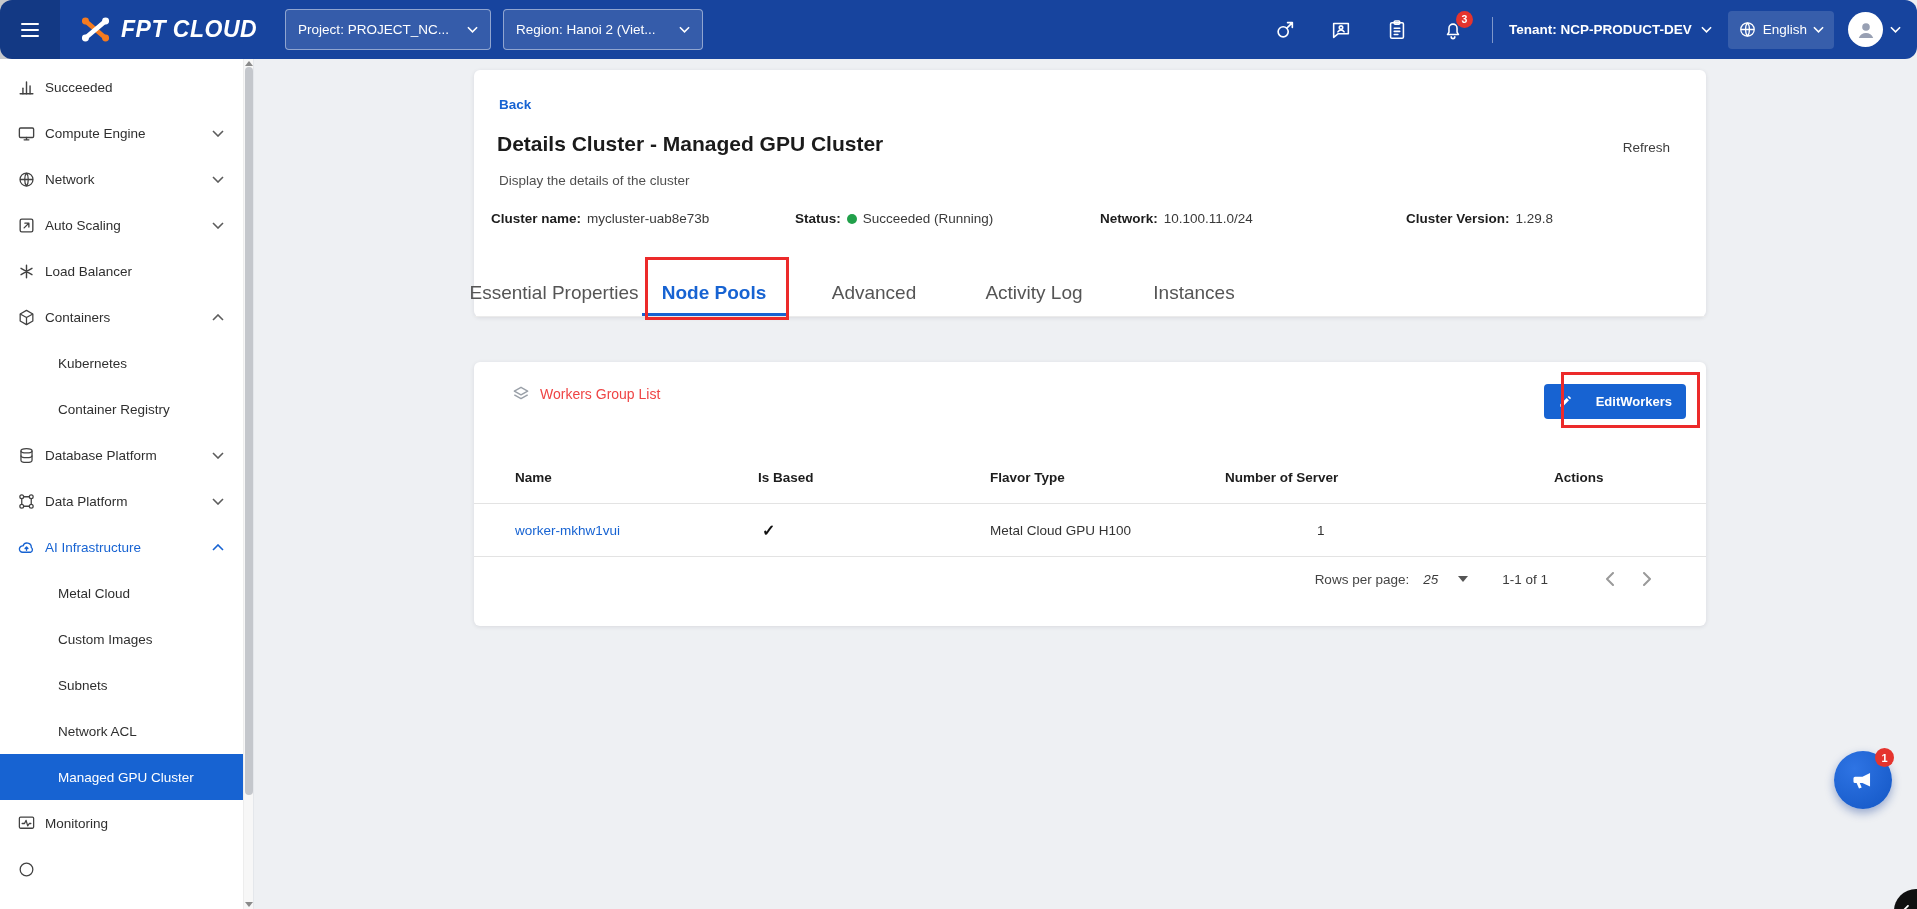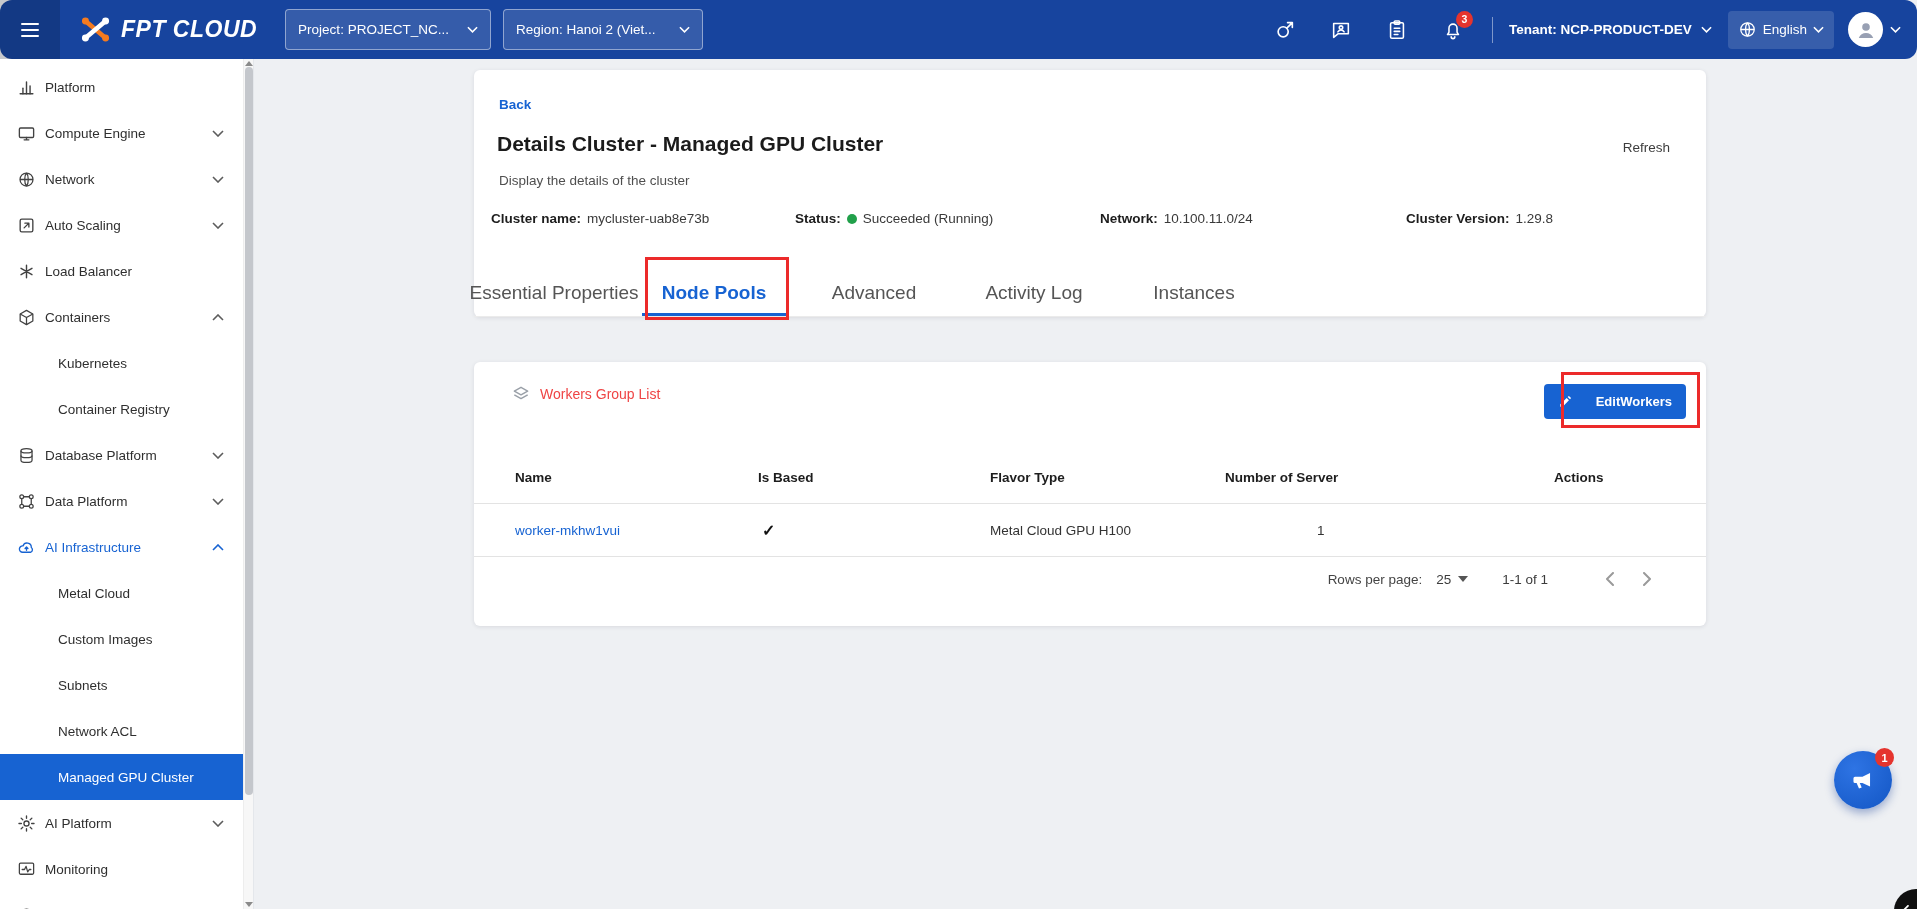--- a/index.html
+++ b/index.html
@@ -105,21 +105,21 @@
   .cell-link { color:var(--accent,#1763d2); cursor:pointer; }
   .cell-check { font-size:16px; font-weight:700; color:#111; padding-left:4px; }
   .cell-number { padding-left:92px; }
 
   .pagination {
     position:absolute; left:0; right:0; top:196px; height:42px;
     display:flex; align-items:center; justify-content:flex-end;
     padding-right:44px; font-size:13.5px; color:#3c3c3c;
   }
   .rpp-label { margin-right:14px; color:#444; }
-  .rpp-select { display:flex; align-items:center; gap:7px; margin-right:34px; cursor:pointer; }
+  .rpp-select { display:flex; align-items:center; gap:20px; margin-right:34px; cursor:pointer;font-style:italic; }
   .range { margin-right:38px; }
   .pg-btn { width:30px; height:30px; display:flex; align-items:center; justify-content:center; color:#9a9a9a; cursor:pointer; margin-left:8px; }
 
   
   .annotation { position:absolute; border:3px solid var(--annotation,#ec2a2a); z-index:40; pointer-events:none; }
   .ann-tabs { left:645px; top:257px; width:144px; height:63px; }
   .ann-edit { left:1561px; top:372px; width:139px; height:56px; }
 
   
   .fab {
@@ -250,21 +250,21 @@
 
   <div class="side-item">
     <span class="sicon">
         <svg viewBox="0 0 24 24" fill="none" stroke="currentColor" stroke-width="1.8" stroke-linecap="round">
           <path d="M4 20h16"></path>
           <path d="M7.5 20v-7"></path>
           <path d="M12 20V5"></path>
           <path d="M16.5 20v-10"></path>
         </svg>
       </span>
-    <span class="slbl">Platform</span>
+    <span class="slbl">Succeeded</span>
   </div>
 
   <div class="side-item">
     <span class="sicon">
         <svg viewBox="0 0 24 24" fill="none" stroke="currentColor" stroke-width="1.7" stroke-linecap="round" stroke-linejoin="round">
           <rect x="3" y="5" width="18" height="12" rx="1.5"></rect>
           <path d="M9 20h6M12 17v3"></path>
         </svg>
       </span>
     <span class="slbl">Compute Engine</span>
@@ -394,34 +394,20 @@
   <div class="side-item sub">
     <span class="slbl">Subnets</span>
   </div>
   <div class="side-item sub">
     <span class="slbl">Network ACL</span>
   </div>
   <div class="side-item sub selected">
     <span class="slbl">Managed GPU Cluster</span>
   </div>
 
-  <div class="side-item">
-    <span class="sicon">
-        <svg viewBox="0 0 24 24" fill="none" stroke="currentColor" stroke-width="1.7" stroke-linecap="round">
-          <circle cx="12" cy="12" r="3.2"></circle>
-          <path d="M12 2.5v3M12 18.5v3M2.5 12h3M18.5 12h3M5.2 5.2l2.1 2.1M16.7 16.7l2.1 2.1M18.8 5.2l-2.1 2.1M7.3 16.7l-2.1 2.1"></path>
-        </svg>
-      </span>
-    <span class="slbl">AI Platform</span>
-    <span class="chev">
-        <svg width="12" height="7" viewBox="0 0 12 7" fill="none" stroke="currentColor" stroke-width="1.6">
-          <path d="M1 1l5 5 5-5"></path>
-        </svg>
-      </span>
-  </div>
 
   <div class="side-item">
     <span class="sicon">
         <svg viewBox="0 0 24 24" fill="none" stroke="currentColor" stroke-width="1.6" stroke-linecap="round" stroke-linejoin="round">
           <rect x="3" y="4" width="18" height="14" rx="1.5"></rect>
           <path d="M6.5 12h3l2-4 2 7 2-3h2"></path>
         </svg>
       </span>
     <span class="slbl">Monitoring</span>
   </div>

